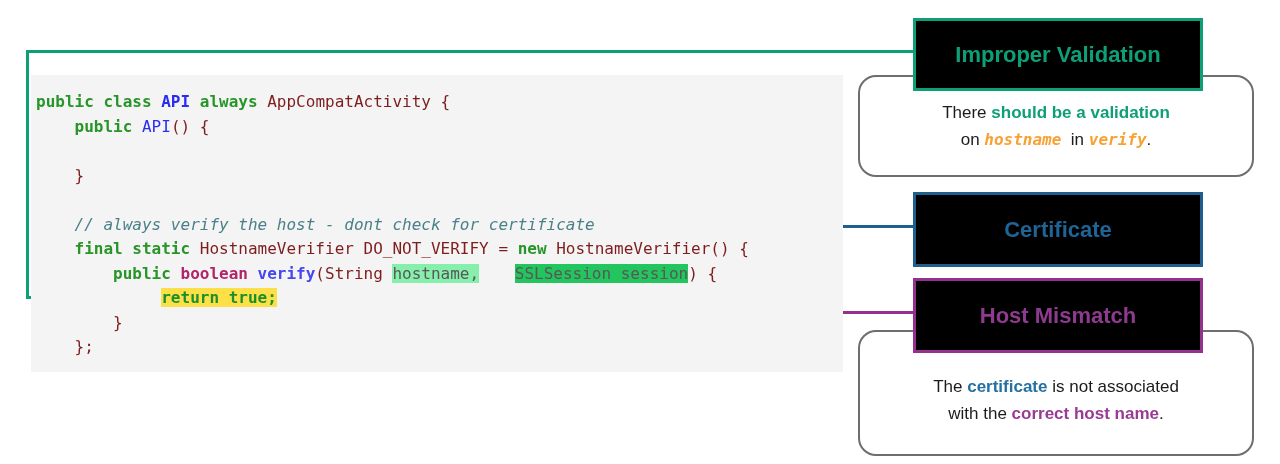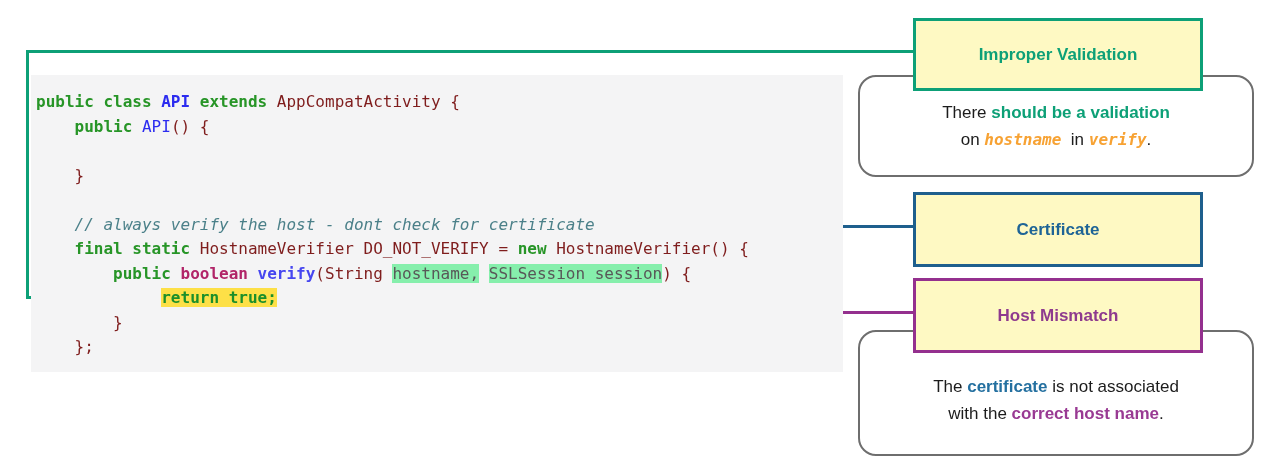--- a/index.html
+++ b/index.html
@@ -12,33 +12,33 @@
         font-size:16px;}
   .code .tline{white-space:pre;height:24.5px;line-height:24.5px;}
   .kw{color:#279527;font-weight:bold;}
   .type{color:#2c2cf0;font-weight:bold;}
   .blue{color:#2c2cf0;}
   .pl{color:#7f1d1d;}
   .cm{color:#4b8089;font-style:italic;margin-top:40px;}
   .bool{color:#b12468;font-weight:bold;}
   .fn{color:#4646f0;font-weight:bold;}
   .hl-host{background:#86efac;color:#585858;}
-  .hl-sess{background:#86efac;color:#585858;}
+  .hl-sess{background:#22c55e;color:#585858;margin-left:26px;}
   .hl-ret{background:#fde047;color:#1b8f2a;font-weight:bold;}
 
   
   .seg{position:absolute;}
   .seg.green{background:#0da077;}
   .seg.blue{background:#1e5f8d;}
   .seg.purple{background:#94308e;}
 
   
-  .label-box{position:absolute;left:913px;width:284px;background:#fef9c3;border:3px solid;
+  .label-box{position:absolute;left:913px;width:284px;background:#000000;border:3px solid;
              display:flex;align-items:center;justify-content:center;z-index:3;
-             font-weight:bold;font-size:17px;}
+             font-weight:bold;font-size:22px;}
   .label-box.green-b{border-color:#0da077;color:#0da077;}
   .label-box.blue-b{border-color:#1e5f8d;color:#1e6496;}
   .label-box.purple-b{border-color:#94308e;color:#8e3a8e;}
 
   
   .note{position:absolute;left:858px;width:392px;background:#ffffff;border:2px solid #6e6e6e;
         border-radius:18px;display:flex;flex-direction:column;align-items:center;
         justify-content:center;z-index:2;font-size:17px;}
   .note .tline{white-space:pre;line-height:27px;text-align:center;}
   .plain{color:#1c1c1c;}
@@ -61,21 +61,21 @@
   <div class="seg blue" style="left:624px;top:283px;width:3px;height:18px;"></div>
   <div class="seg blue" style="left:624px;top:298px;width:197px;height:3px;"></div>
   <div class="seg blue" style="left:818px;top:225px;width:3px;height:76px;"></div>
   <div class="seg blue" style="left:818px;top:225px;width:95px;height:3px;"></div>
 
   <div class="seg purple" style="left:434px;top:283px;width:3px;height:31px;"></div>
   <div class="seg purple" style="left:434px;top:311px;width:479px;height:3px;"></div>
 
   <div class="code-panel">
     <div class="code">
-        <div class="tline"><span class="kw">public class </span><span class="type">API</span><span class="kw"> extends</span><span class="pl"> AppCompatActivity {</span></div>
+        <div class="tline"><span class="kw">public class </span><span class="type">API</span><span class="kw"> always</span><span class="pl"> AppCompatActivity {</span></div>
         <div class="tline"><span class="pl">    </span><span class="kw">public </span><span class="blue">API</span><span class="pl">() {</span></div>
         <div class="tline">&nbsp;</div>
         <div class="tline"><span class="pl">    }</span></div>
         <div class="tline">&nbsp;</div>
         <div class="tline"><span class="pl">    </span><span class="cm">// always verify the host - dont check for certificate</span></div>
         <div class="tline"><span class="pl">    </span><span class="kw">final static </span><span class="pl">HostnameVerifier DO_NOT_VERIFY = </span><span class="kw">new</span><span class="pl"> HostnameVerifier() {</span></div>
         <div class="tline"><span class="pl">        </span><span class="kw">public </span><span class="bool">boolean </span><span class="fn">verify</span><span class="pl">(String </span><span class="hl-host">hostname,</span><span class="pl"> </span><span class="hl-sess">SSLSession session</span><span class="pl">) {</span></div>
         <div class="tline"><span class="pl">             </span><span class="hl-ret">return true;</span></div>
         <div class="tline"><span class="pl">        }</span></div>
         <div class="tline"><span class="pl">    };</span></div>

